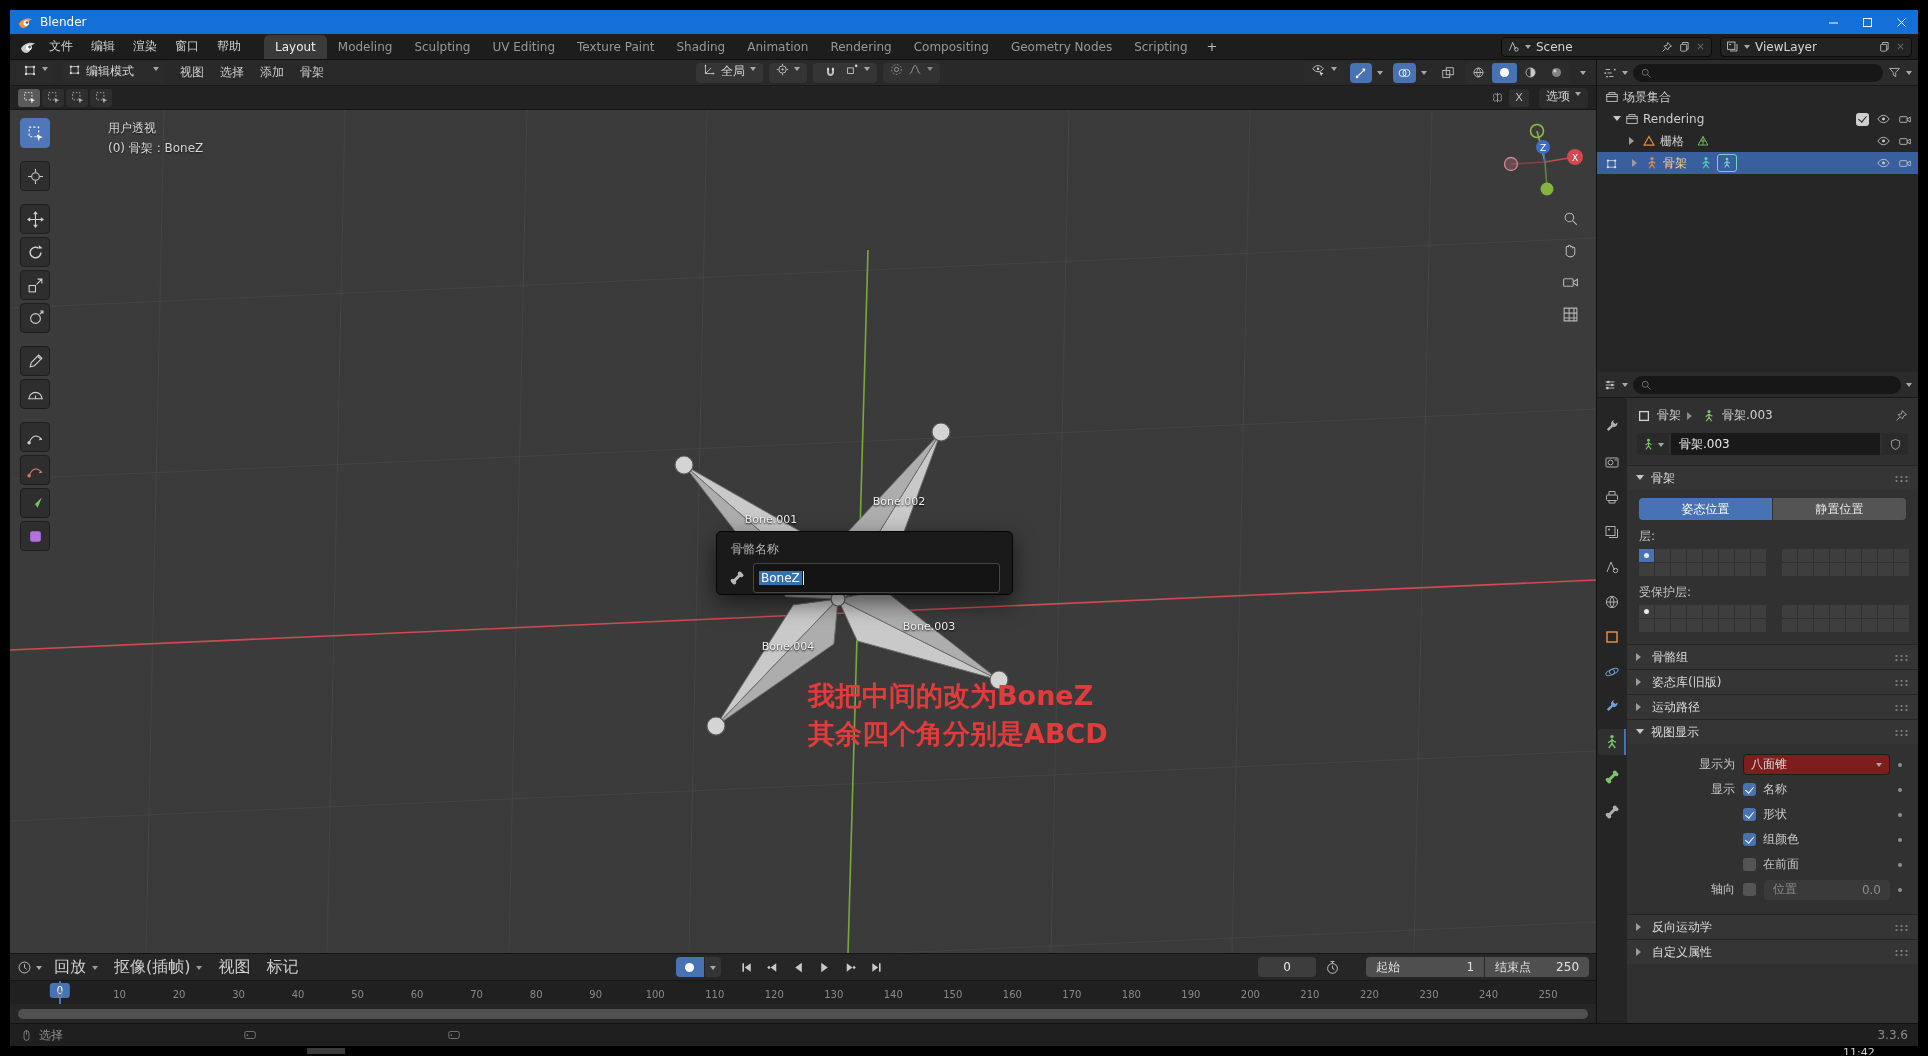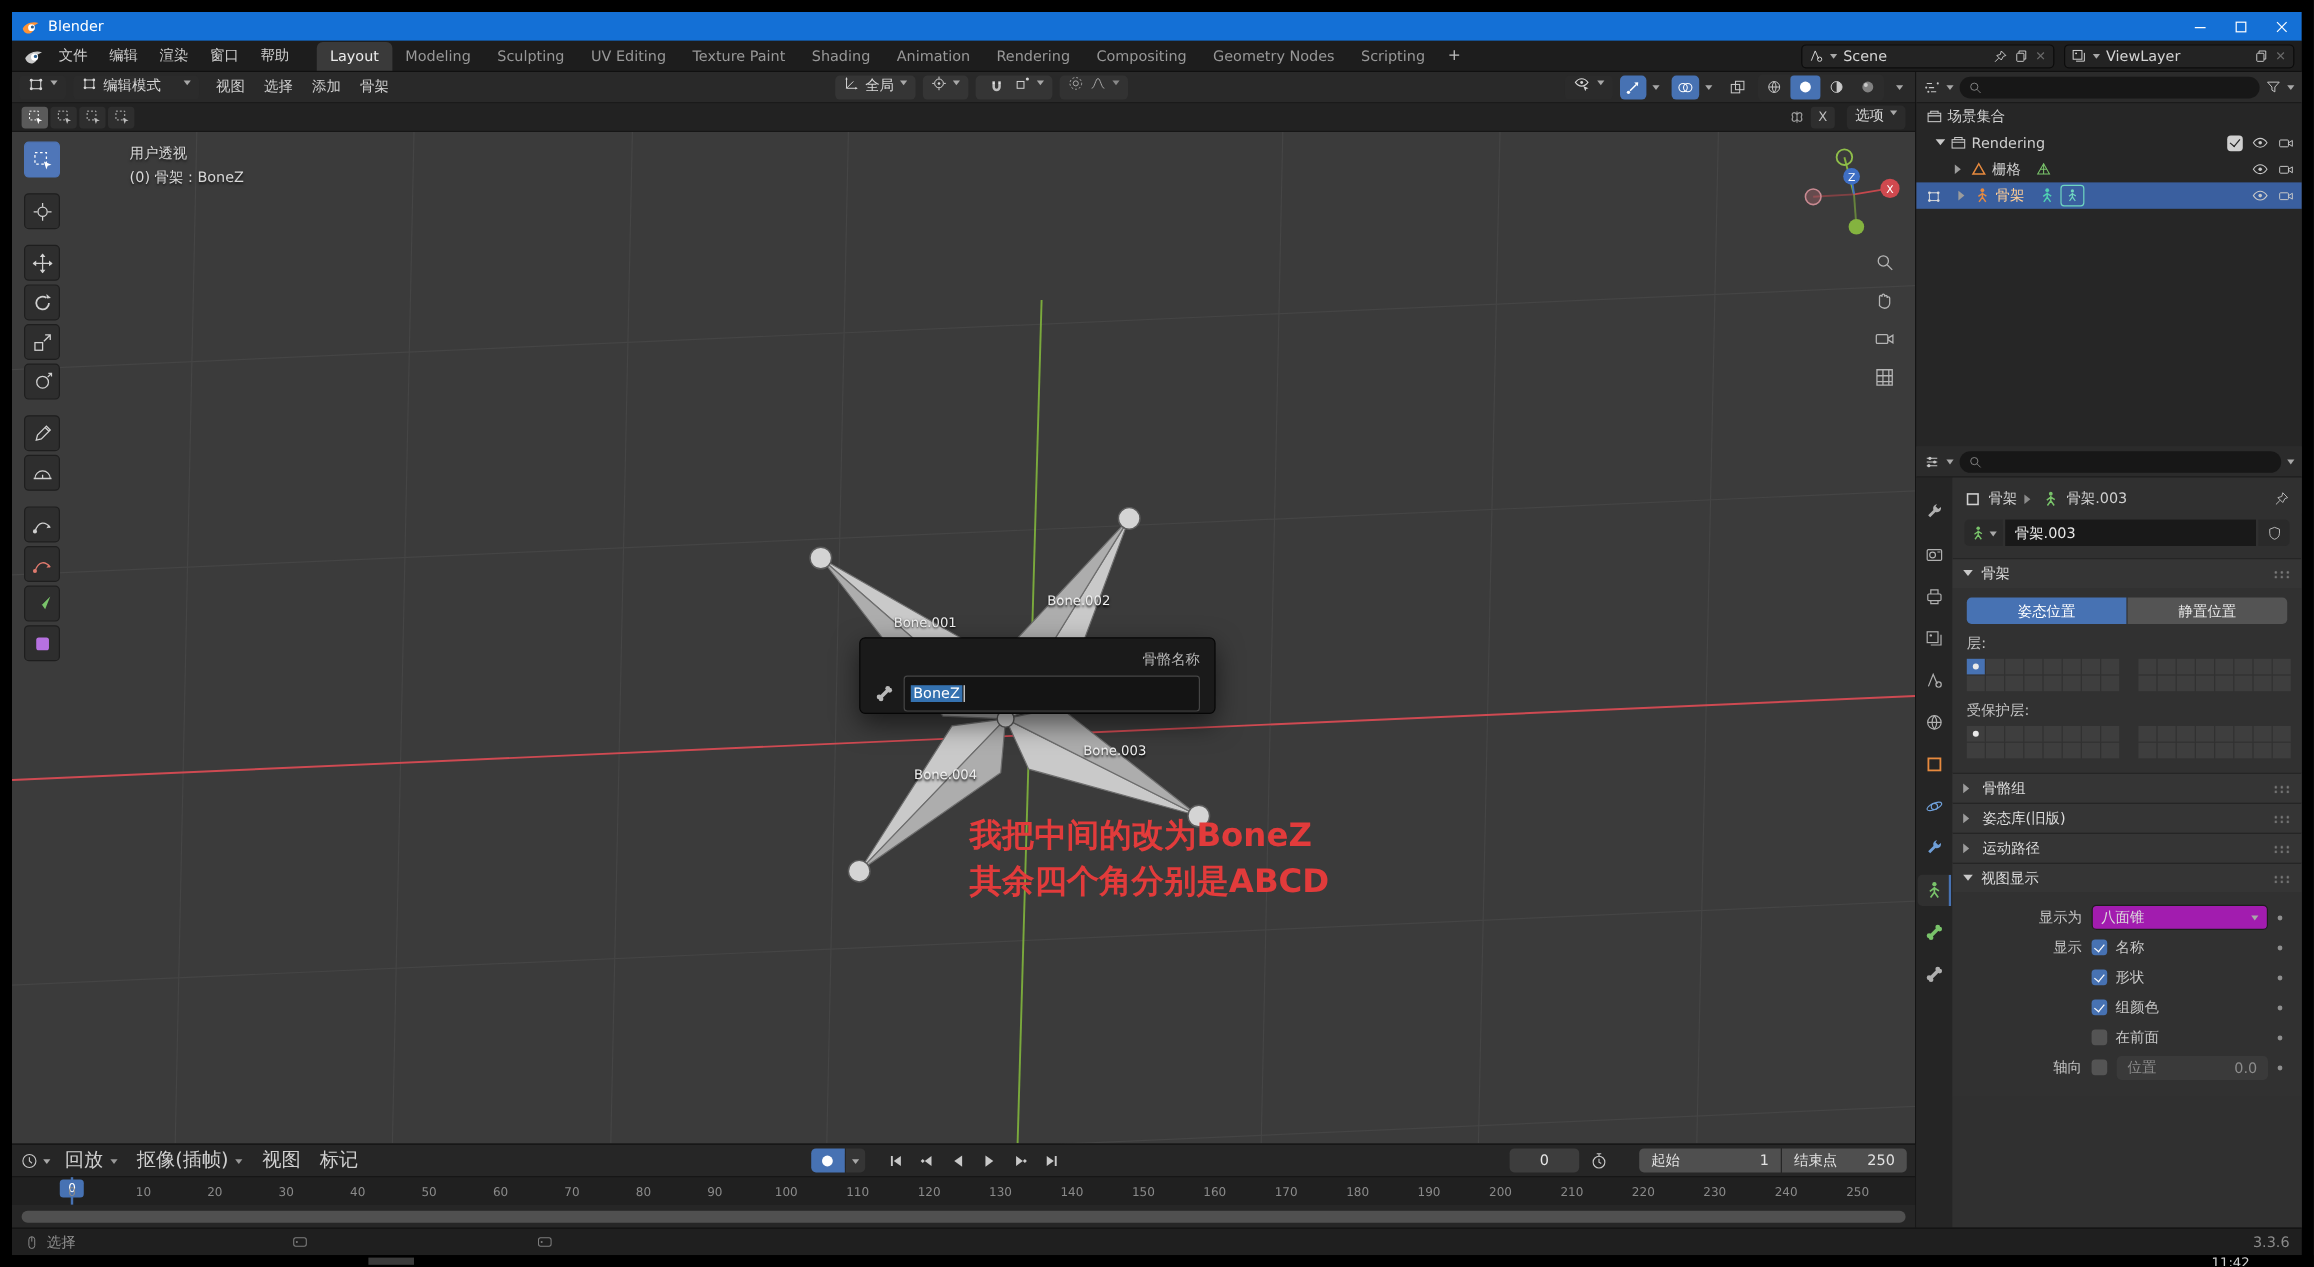--- a/index.html
+++ b/index.html
@@ -39,21 +39,21 @@
   .vph{position:absolute;left:0;top:50px;width:1586px;height:26px;background:#292929;display:flex;align-items:center;padding:0 6px;gap:6px;border-bottom:1px solid #1a1a1a;}
   .vph .menu{padding:0 8px;}
   .sp{flex:1;}
   .shadegrp{display:flex;background:#2c2c2c;border-radius:4px;padding:1px;gap:1px;}
   .shbtn{width:25px;height:20px;display:flex;align-items:center;justify-content:center;border-radius:3px;color:#c9c9c9;}
   .toolrow{position:absolute;left:0;top:76px;width:1586px;height:24px;background:#222;display:flex;align-items:center;padding:0 8px;gap:4px;border-bottom:1px solid #161616;}
   .smbtn{width:22px;height:18px;background:#2e2e2e;border-radius:3px;display:flex;align-items:center;justify-content:center;color:#bdbdbd;}
   .smbtn.active{background:#5a5a5a;color:#fff;}
 
   
-  .canvas{position:absolute;left:0;top:100px;width:1586px;height:843px;background:#3b3b3b;overflow:hidden;text-align:right;}
+  .canvas{position:absolute;left:0;top:100px;width:1586px;height:843px;background:#3b3b3b;overflow:hidden;}
   .ovtext{position:absolute;font-size:12px;color:#d8d8d8;text-shadow:0 1px 2px rgba(0,0,0,.6);z-index:4;}
   .bone-label{position:absolute;transform:translate(-50%,-50%);font-size:11px;color:#f0f0f0;text-shadow:0 1px 2px #000;z-index:3;white-space:nowrap;}
   .anno{position:absolute;left:798px;font-size:27px;font-weight:600;z-index:6;white-space:nowrap;}
   .toolcol{position:absolute;left:10px;top:8px;display:flex;flex-direction:column;gap:3px;z-index:5;}
   .tbtn{width:30px;height:30px;background:#2e2e2e;border:1px solid #1e1e1e;border-radius:4px;display:flex;align-items:center;justify-content:center;color:#d0d0d0;}
   .tbtn.active{background:#4f76b8;border-color:#4f76b8;color:#fff;}
   .tbtn.group{margin-top:10px;}
   .tbtn .red{color:#e07a6e;} 
   .red{color:#e07a6e;} .green{color:#79c36a;} .purple{color:#b671e0;} .orange{color:#e78a3e;} .blue{color:#6f9fd8;}
   .navcol{position:absolute;left:1548px;top:96px;display:flex;flex-direction:column;gap:8px;z-index:5;color:#b5b5b5;}
@@ -97,21 +97,21 @@
   .segbtn{flex:1;height:22px;display:flex;align-items:center;justify-content:center;background:#545454;color:#e8e8e8;}
   .segbtn:first-child{border-radius:4px 0 0 4px;} .segbtn:last-child{border-radius:0 4px 4px 0;}
   .seglabel{margin:8px 0 4px 0;color:#c3c3c3;}
   .gridwrap{display:flex;gap:16px;}
   .lgrid{display:grid;grid-template-columns:repeat(8,15px);grid-auto-rows:13px;gap:1px;}
   .lcell{background:#3e3e3e;position:relative;}
   .lcell.on{background:#4772b3;}
   .lcell.on::after,.lcell.pip::after{content:"";position:absolute;inset:0;margin:auto;width:5px;height:5px;border-radius:50%;background:#e9e9e9;}
   .prow{display:flex;align-items:center;height:25px;padding-right:4px;}
   .plabel{width:96px;text-align:right;margin-right:8px;color:#c3c3c3;flex:none;}
-  .dd{flex:1;background:#a21caf;border:1px solid #1d1d1d;border-radius:4px;height:21px;display:flex;align-items:center;padding:0 7px;color:#dcdcdc;gap:4px;}
+  .dd{flex:1;background:#7f1d1d;border:1px solid #1d1d1d;border-radius:4px;height:21px;display:flex;align-items:center;padding:0 7px;color:#dcdcdc;gap:4px;}
   .dd .chev{margin-left:auto;}
   .cblabel{margin-left:7px;}
   .slider{flex:1;height:20px;background:#3a3a3a;border-radius:4px;display:flex;align-items:center;padding:0 9px;color:#8c8c8c;}
   .slider .val{margin-left:auto;}
 
   
   .timeline{position:absolute;left:0;top:943px;width:1586px;height:70px;background:#262626;border-top:1px solid #151515;}
   .thead{height:26px;display:flex;align-items:center;gap:4px;padding:0 7px;}
   .tmenu{padding:0 8px;font-size:16px;color:#cfcfcf;display:flex;align-items:center;}
   .tmenu.haschev::after{content:"";display:inline-block;margin-left:6px;border:3.5px solid transparent;border-top:4.5px solid #999;transform:translateY(2px);}
@@ -1156,20 +1156,33 @@
             <span class="plabel">轴向</span>
             <span class="cb"></span>
             <div class="slider" style="margin-left:8px">
               <span>位置</span>
               <span class="val">0.0</span>
             </div>
             <span class="dot4"></span>
           </div>
         </div>
 
+        <div>
+
+        <div class="panel-h">
+              <span class="tri-right"></span>
+              <span>反向运动学</span>
+              <span class="grip"></span>
+            </div>
+            <div class="panel-h">
+              <span class="tri-right"></span>
+              <span>自定义属性</span>
+              <span class="grip"></span>
+            </div>
+          </div>
       </div>
     </div>
   </div>
 
   <div class="timeline">
     <div class="thead">
       <svg class="ic" width="15" height="15" style="color:#c6c6c6">
           <use href="#i-clock"></use>
         </svg>
       <span class="chev"></span>

